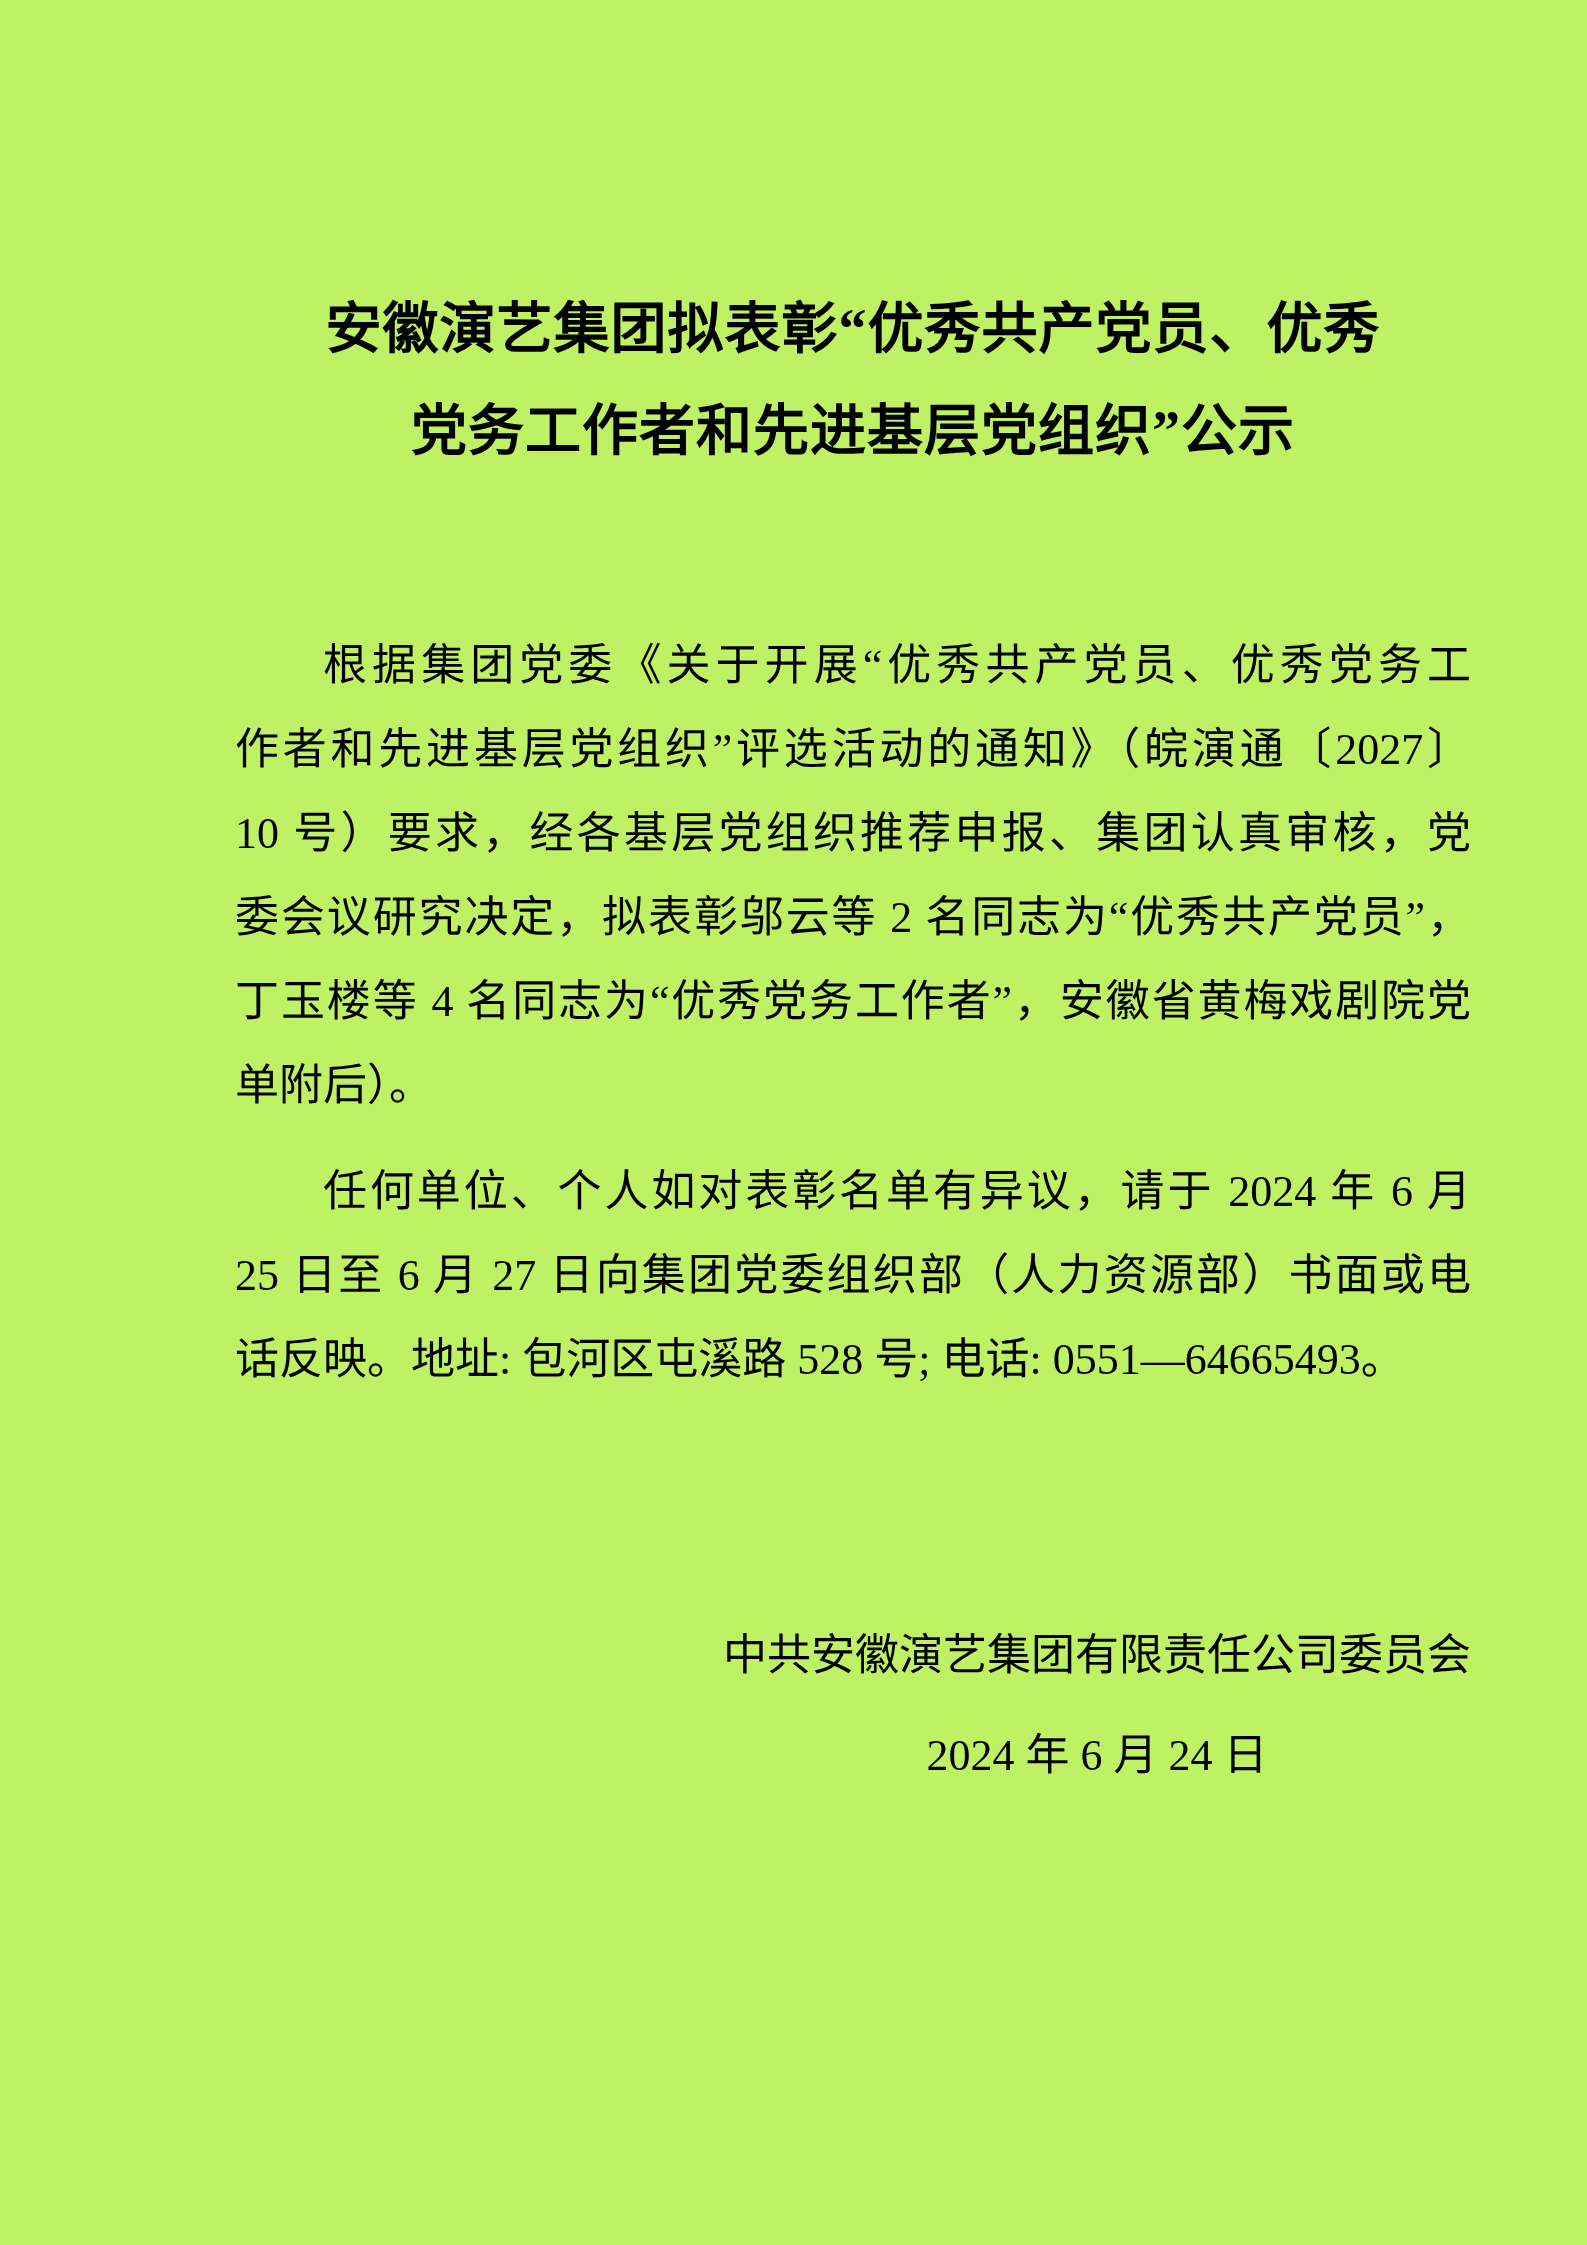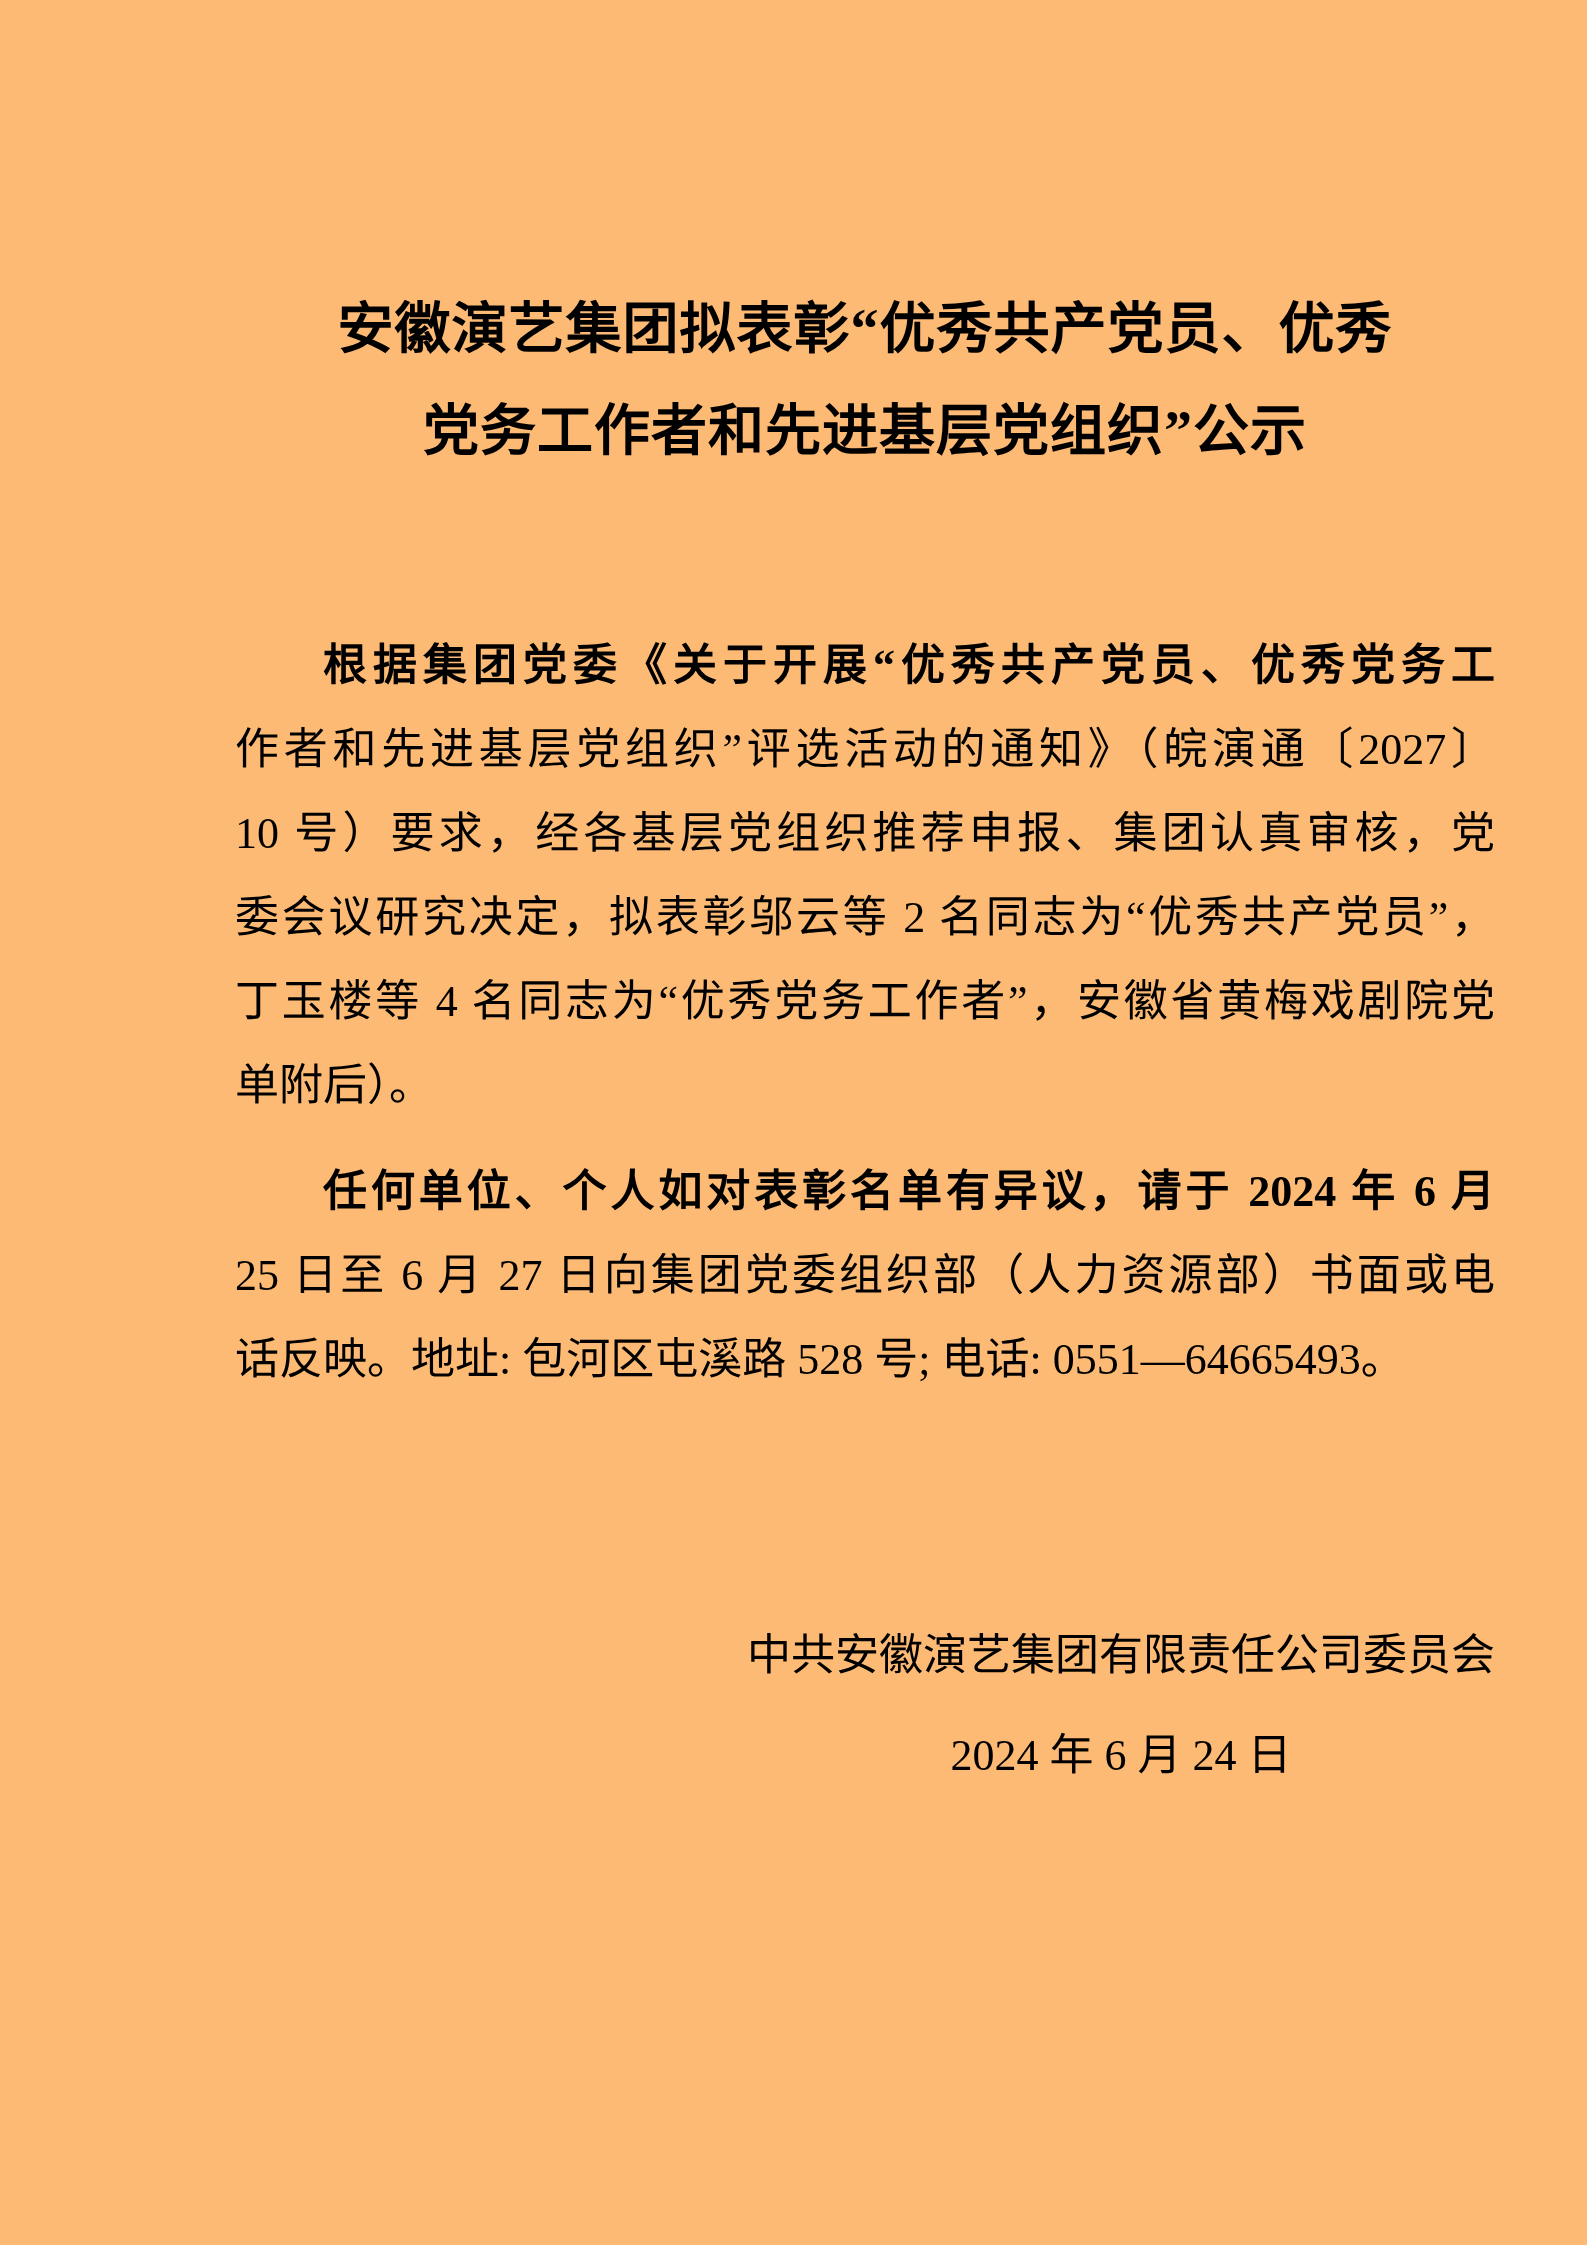--- a/index.html
+++ b/index.html
@@ -5,24 +5,24 @@
   html, body {
     margin: 0;
     padding: 0;
     background: #ffffff;
   }
   .page {
     position: relative;
     width: 1587px;
     height: 2245px;
     margin: 0 auto;
-    background: #fdba74;
+    background: #bef264;
     color: #000000;
     box-sizing: border-box;
-    padding: 278px 92px 0 235px;
+    padding: 278px 116px 0 235px;
     font-family: "Liberation Serif", "DejaVu Serif", serif;
     overflow: hidden;
   }
   .doc-title {
     margin: 0 0 0 0;
     font-size: 56px;
     font-weight: bold;
     line-height: 102px;
     text-align: center;
     letter-spacing: 1px;
@@ -43,21 +43,20 @@
   }
   .line {
     display: block;
     text-align: justify;
     text-align-last: justify;
     white-space: nowrap;
     text-justify: inter-character;
   }
   .line--first {
     text-indent: 2em;
-    font-weight: bold;
   }
   .line--last {
     text-align-last: left;
   }
   .signature-block {
     margin-top: 212px;
     margin-left: auto;
     width: max-content;
     text-align: center;
     font-size: 44px;

